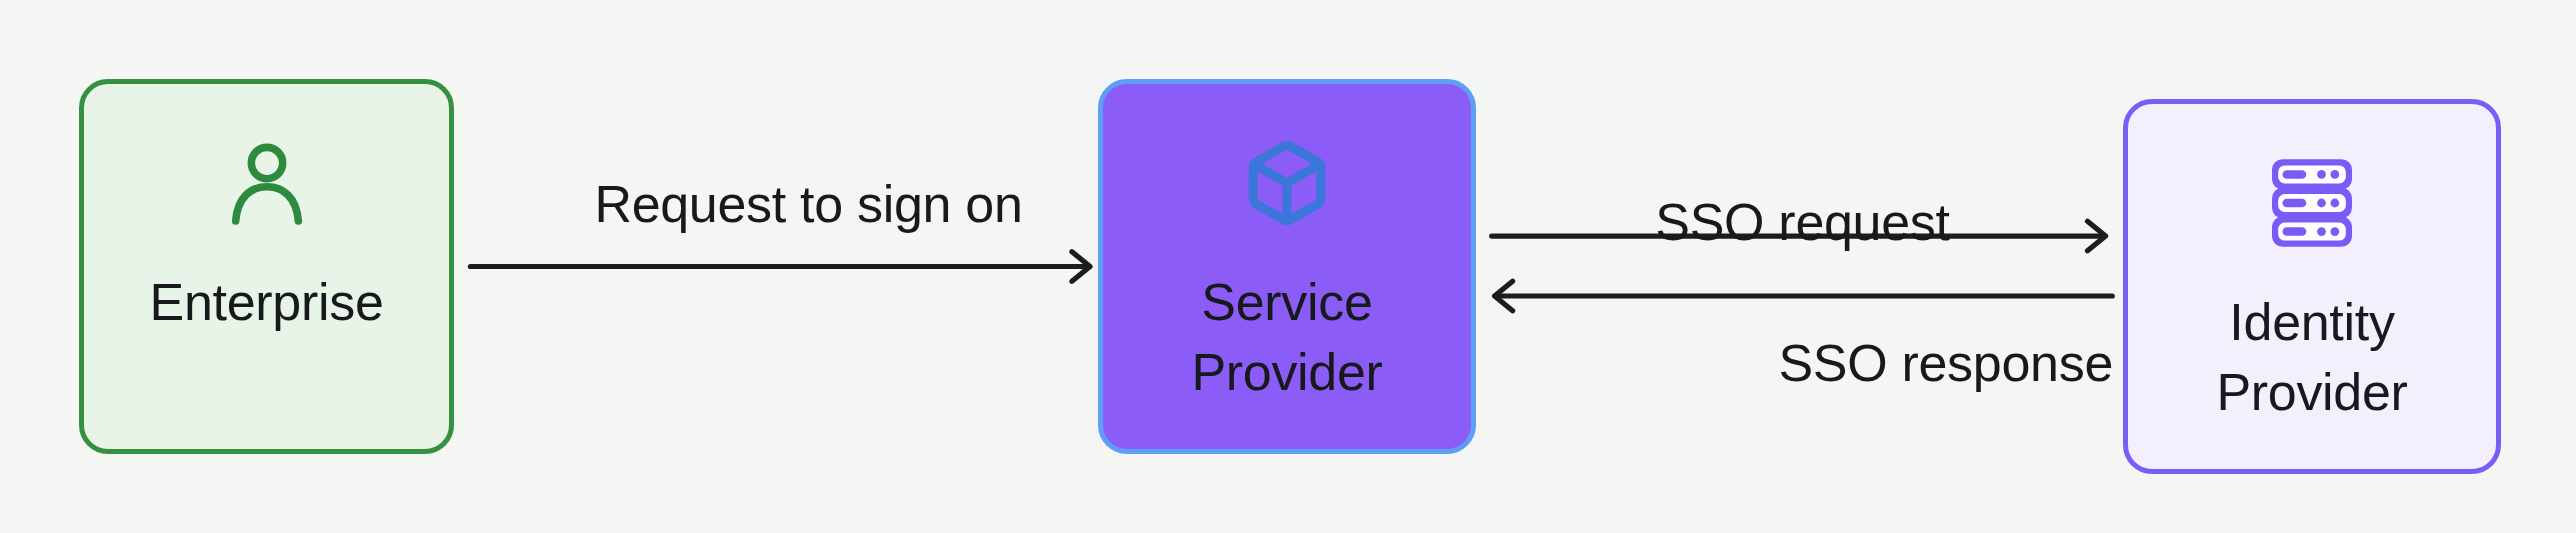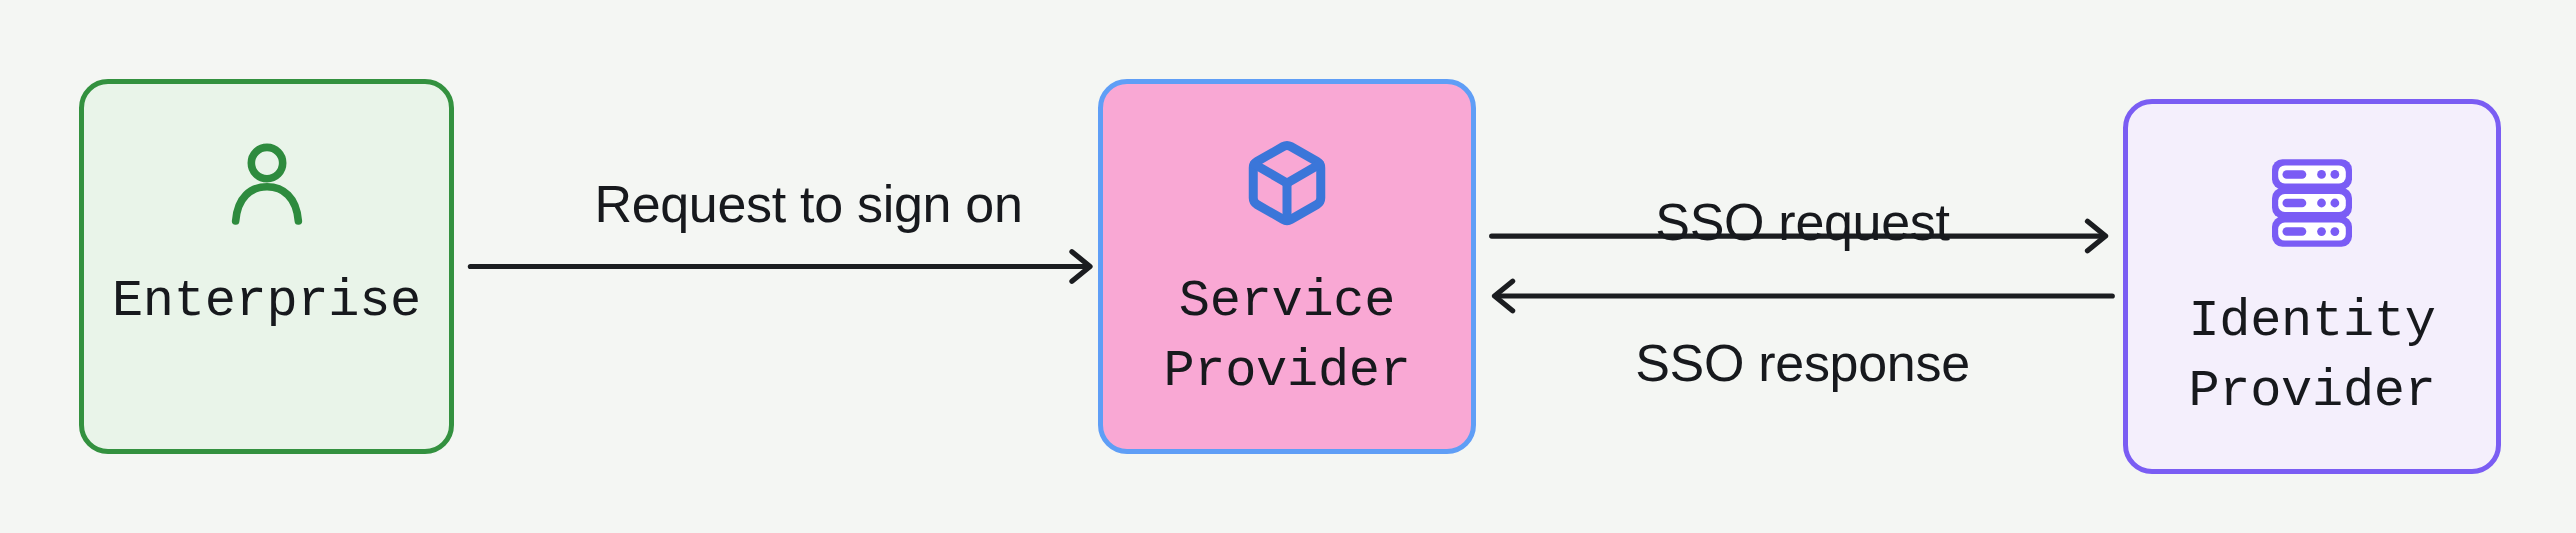--- a/index.html
+++ b/index.html
@@ -17,30 +17,30 @@
   .node-1{left:79px;width:375px;}
   .node-2{left:1098px;width:378px;}
   .node-3{left:2123px;width:378px;margin-top:20px;}
   .icon-slot{
     margin-top:55px;height:88px;
     display:flex;align-items:center;justify-content:center;
   }
   .node-labels{
     margin-top:40px;
     font-size:52px;line-height:70px;letter-spacing:-0.3px;
-    text-align:center;font-weight:400;font-family:Liberation Mono, monospace;
+    text-align:center;font-weight:400;
   }
   .edge-label{
     position:absolute;width:621px;
     font-size:52px;line-height:57px;letter-spacing:-0.3px;
     text-align:center;white-space:nowrap;font-weight:400;
   }
   .edge-label-1{left:498px;top:176px;}
   .edge-label-2{left:1492px;top:146px;margin-top:48px;}
-  .edge-label-3{left:1492px;top:335px;}
+  .edge-label-3{left:1492px;top:335px;text-align:right;}
   .arrow-layer{
     position:absolute;left:0;top:0;width:2576px;height:533px;
     pointer-events:none;
   }
 </style>
 </head>
 <body>
 
 <div class="canvas" style="background: rgb(244, 246, 243); color: rgb(23, 25, 29);">
 
@@ -49,21 +49,21 @@
       <svg width="76" height="86" viewBox="0 0 80 90" fill="none" stroke="currentColor" stroke-width="8" stroke-linecap="round">
         <circle cx="40" cy="24" r="16.5"></circle>
         <path d="M7 85 C9 60 23 49 40 49 C57 49 71 60 73 85"></path>
       </svg>
     </div>
     <div class="node-labels">
       <div>Enterprise</div>
     </div>
   </div>
 
-  <div class="node node-2" style="background: #f9a8d4; border-color: rgb(95, 158, 246);">
+  <div class="node node-2" style="background: #8b5cf6; border-color: rgb(95, 158, 246);">
     <div class="icon-slot" style="color: rgb(59, 118, 217);">
       <svg width="90" height="90" viewBox="0 0 24 24" fill="none" stroke="currentColor" stroke-width="2.4" stroke-linecap="round" stroke-linejoin="round">
         <path d="M21 16V8a2 2 0 0 0-1-1.73l-7-4a2 2 0 0 0-2 0l-7 4A2 2 0 0 0 3 8v8a2 2 0 0 0 1 1.73l7 4a2 2 0 0 0 2 0l7-4A2 2 0 0 0 21 16z"></path>
         <polyline points="3.27 6.96 12 12.01 20.73 6.96"></polyline>
         <line x1="12" y1="22.08" x2="12" y2="12"></line>
       </svg>
     </div>
     <div class="node-labels">
       <div>Service</div>
       <div>Provider</div>

